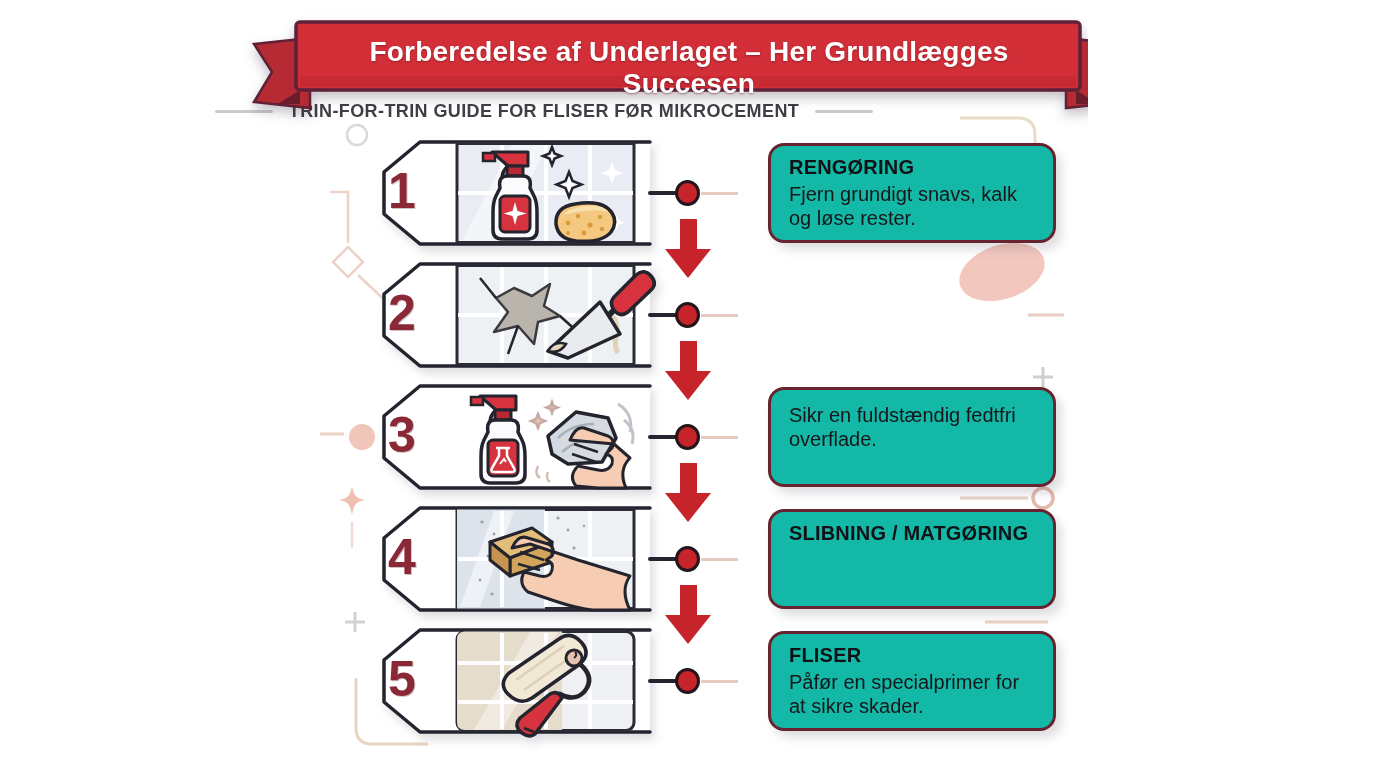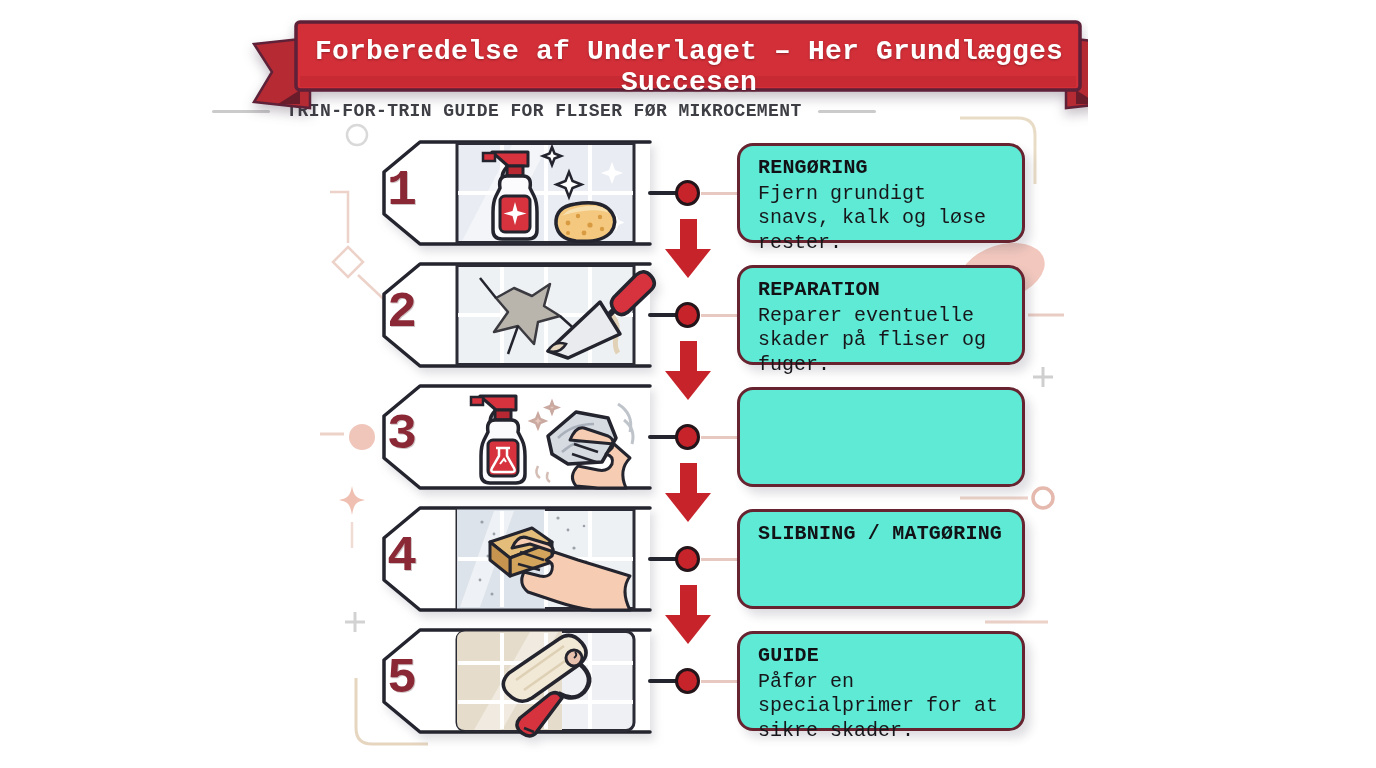--- a/index.html
+++ b/index.html
@@ -1,17 +1,17 @@
 <!DOCTYPE html>
 <html><head>
 <meta charset="utf-8">
 <style>
   html,body{margin:0;padding:0;background:#ffffff;}
   .canvas{position:relative;width:1088px;height:768px;overflow:hidden;background:#ffffff;
-          font-family:Liberation Mono, monospace;border-radius:25px;}
+          font-family:Liberation Sans, sans-serif;border-radius:25px;}
 
   
   .banner-svg{position:absolute;left:238px;top:12px;width:900px;height:106px;z-index:3;
               filter:drop-shadow(0 6px 6px rgba(70,50,70,.30));}
   .banner-title{position:absolute;left:300px;top:36px;width:778px;z-index:4;text-align:center;
                 font-size:28px;font-weight:bold;color:#ffffff;letter-spacing:.2px;
                 text-shadow:0 1px 2px rgba(90,20,30,.5);}
 
   
   .subtitle{position:absolute;left:0;top:101px;width:100%;display:flex;align-items:center;
@@ -23,22 +23,22 @@
   .row{position:absolute;left:0;width:100%;height:106px;z-index:2;}
   .illo{position:absolute;left:362px;top:-10px;width:300px;height:126px;
         filter:drop-shadow(4px 6px 5px rgba(70,70,95,.18));}
   .stepnum{position:absolute;left:378px;top:26px;width:48px;text-align:center;
            font-size:50px;font-weight:bold;color:#8a2836;line-height:1;
            text-shadow:1px 1px 0 rgba(60,10,20,.25);}
   .cline-dark{position:absolute;left:648px;top:51px;width:30px;height:4px;background:#23242e;border-radius:2px;}
   .cdot{position:absolute;left:675px;top:40px;width:25px;height:26px;background:#c6232b;
         border:3px solid #23151a;border-radius:50%;box-sizing:border-box;}
   .cline-pink{position:absolute;left:701px;top:52px;width:37px;height:3px;background:#e7c9c2;}
-  .tbox{position:absolute;left:737px;top:3px;width:288px;height:100px;box-sizing:border-box;
-        background:#5eead4;border:3px solid #67232f;border-radius:16px;
+  .tbox{position:absolute;left:768px;top:3px;width:288px;height:100px;box-sizing:border-box;
+        background:#14b8a6;border:3px solid #67232f;border-radius:16px;
         padding:10px 14px 20px 18px;box-shadow:6px 7px 10px rgba(55,55,80,.16);}
   .tbox h3{margin:0;font-size:20px;font-weight:bold;color:#111116;letter-spacing:.2px;}
   .tbox p{margin:3px 0 0;font-size:20px;line-height:1.22;color:#17171b;}
 
   
   .arrow{position:absolute;left:665px;width:46px;height:60px;z-index:2;}
   .arrow .shaft{width:17px;height:30px;background:#c6232b;margin:0 auto;}
   .arrow .head{width:0;height:0;border-left:23px solid transparent;border-right:23px solid transparent;
                border-top:29px solid #c6232b;}
 
@@ -177,24 +177,20 @@
         <path d="M186 99 L238 50 L258 82 L206 106 Z" fill="#e9ebee" stroke="#23242e" stroke-width="3.5" stroke-linejoin="round"></path>
         <path d="M186 99 Q192 88 204 92 Q198 102 186 99 Z" fill="#e5d6bd" stroke="#23242e" stroke-width="2.5"></path>
         <line x1="246" y1="64" x2="258" y2="52" stroke="#23242e" stroke-width="6"></line>
         <path d="M252 58 Q246 50 254 43 L274 23 Q282 16 289 24 Q296 32 288 39 L266 60 Q258 66 252 58 Z" fill="#d6333e" stroke="#23242e" stroke-width="3.5" stroke-linejoin="round"></path>
       </g>
     </svg>
     <span class="stepnum">2</span>
     <div class="cline-dark"></div>
     <div class="cdot"></div>
     <div class="cline-pink"></div>
-    <div class="tbox">
-      <h3>REPARATION</h3>
-      <p>Reparer eventuelle skader på fliser og fuger.</p>
-    </div>
   </div>
 
   <div class="row" style="top:384px">
     <svg class="illo" viewBox="0 0 300 126">
       <path d="M288 12 L58 12 L22 42 L22 84 L58 114 L288 114" fill="#ffffff" stroke="#23242e" stroke-width="3.5" stroke-linejoin="round" stroke-linecap="round"></path>
       <g>
         <polygon points="118,22 154,22 154,36 134,36" fill="#d6333e" stroke="#23242e" stroke-width="3" stroke-linejoin="round"></polygon>
         <rect x="109" y="23" width="12" height="8" fill="#d6333e" stroke="#23242e" stroke-width="2.5"></rect>
         <path d="M134 36 q-9 8 -4 18" fill="none" stroke="#23242e" stroke-width="3.5"></path>
         <rect x="133" y="36" width="16" height="10" fill="#b72832" stroke="#23242e" stroke-width="3"></rect>
@@ -224,20 +220,21 @@
         <path d="M200 78 Q216 64 240 62" fill="none" stroke="#a9b0ba" stroke-width="2.5"></path>
         <path d="M208 66 Q214 52 222 54 L246 62 Q254 66 250 74 L244 80 Q252 82 250 90 Q246 98 236 96 L216 92 Q206 102 214 112 L236 114 L264 114 Q256 96 268 84 L252 70 Z" fill="#f6cdb2" stroke="#23242e" stroke-width="3" stroke-linejoin="round"></path>
         <path d="M212 70 L236 78 M210 80 L234 88" stroke="#23242e" stroke-width="2.5" fill="none"></path>
       </g>
     </svg>
     <span class="stepnum">3</span>
     <div class="cline-dark"></div>
     <div class="cdot"></div>
     <div class="cline-pink"></div>
     <div class="tbox">
+      <p>Sikr en fuldstændig fedtfri overflade.</p>
     </div>
   </div>
 
   <div class="row" style="top:506px">
     <svg class="illo" viewBox="0 0 300 126">
       <path d="M288 12 L58 12 L22 42 L22 84 L58 114 L288 114" fill="#ffffff" stroke="#23242e" stroke-width="3.5" stroke-linejoin="round" stroke-linecap="round"></path>
       <rect x="95" y="13.5" width="177" height="99" fill="#eef1f4" stroke="#2a2b35" stroke-width="3"></rect>
       <rect x="95" y="13.5" width="88" height="99" fill="#dde3ea"></rect>
       <polygon points="98,111 132,15 152,15 118,111" fill="#ffffff" opacity="0.5"></polygon>
       <g stroke="#ffffff" stroke-width="4">
@@ -301,21 +298,21 @@
         <path d="M218 46 Q234 60 222 74 Q212 84 198 76 L192 82" fill="none" stroke="#23242e" stroke-width="4.5"></path>
         <path d="M188 76 Q196 72 200 80 L176 112 Q170 122 160 115 Q151 108 158 100 Z" fill="#d6333e" stroke="#23242e" stroke-width="3.5" stroke-linejoin="round"></path>
         <line x1="162" y1="110" x2="172" y2="114" stroke="#23242e" stroke-width="2.5"></line>
       </g>
     </svg>
     <span class="stepnum">5</span>
     <div class="cline-dark"></div>
     <div class="cdot"></div>
     <div class="cline-pink"></div>
     <div class="tbox">
-      <h3>GUIDE</h3>
+      <h3>FLISER</h3>
       <p>Påfør en specialprimer for at sikre skader.</p>
     </div>
   </div>
 
   <div class="arrow" style="top:219px">
       <div class="shaft"></div>
       <div class="head"></div>
     </div>
   <div class="arrow" style="top:341px">
       <div class="shaft"></div>

